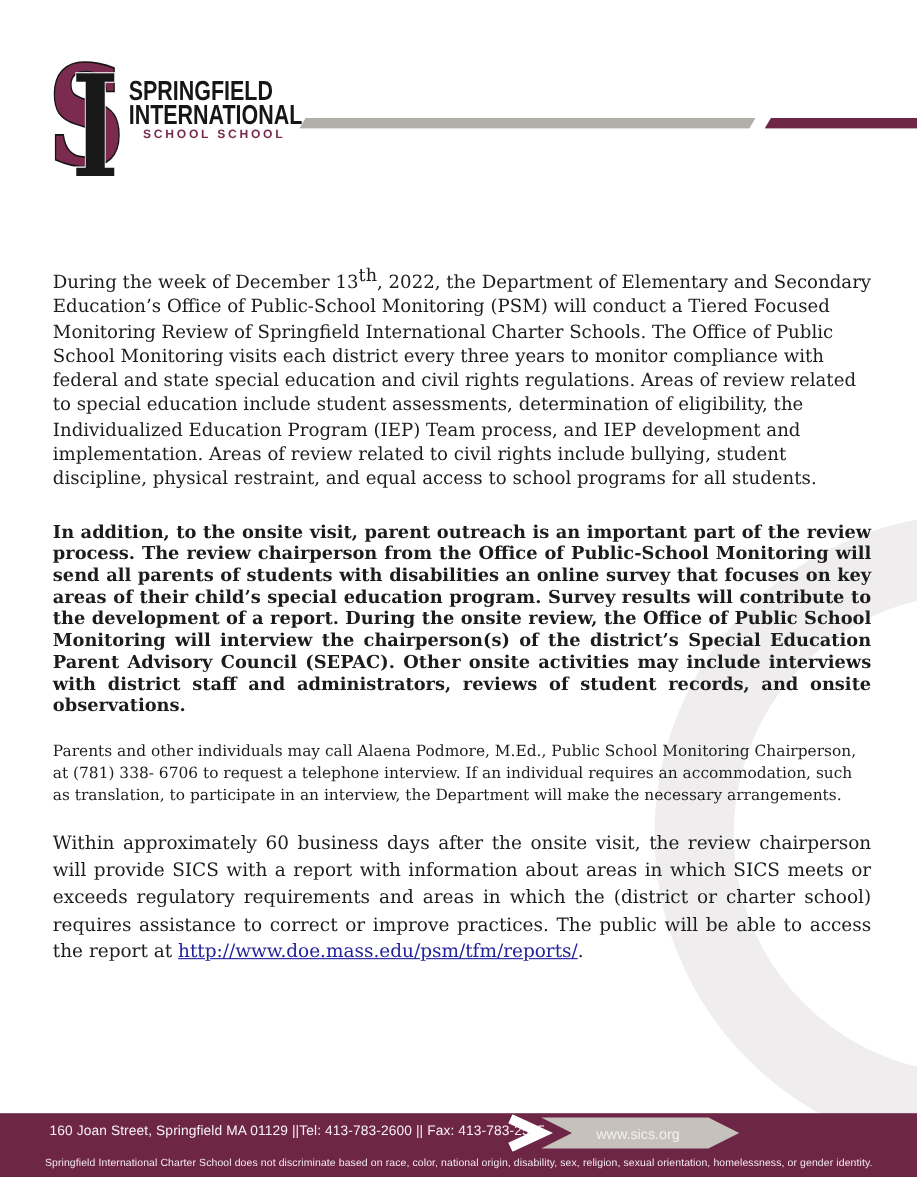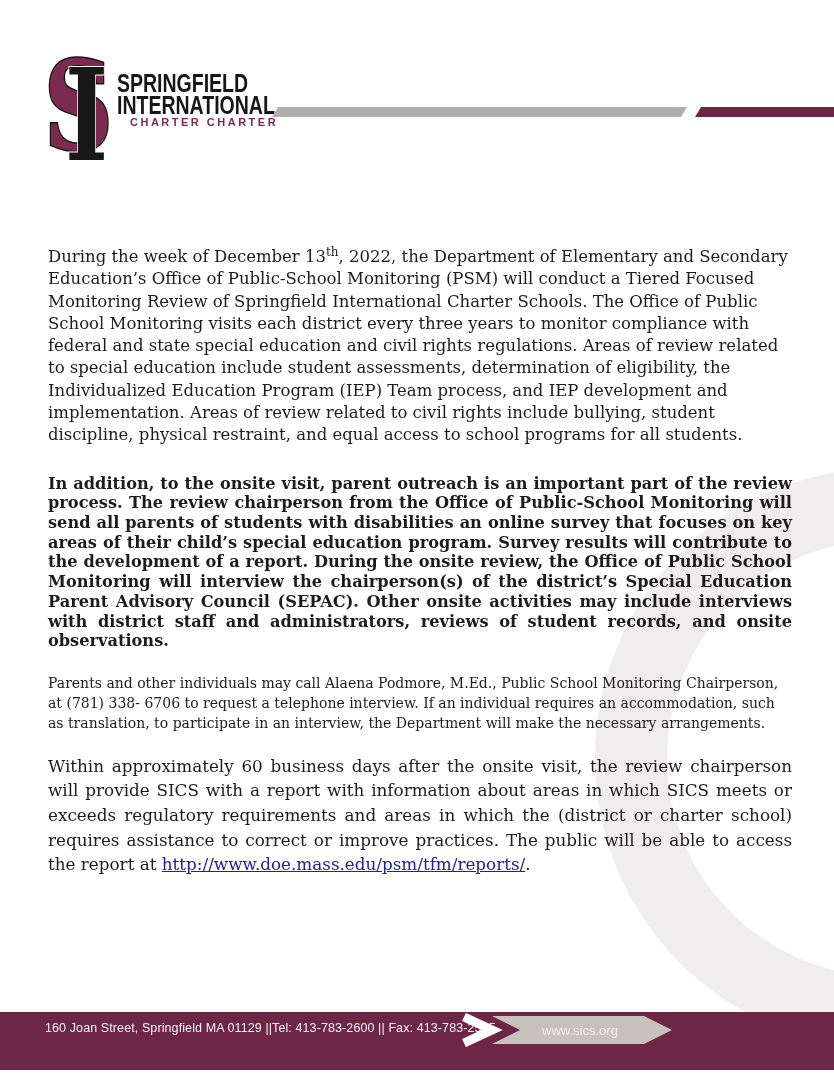--- a/index.html
+++ b/index.html
@@ -53,21 +53,21 @@
   .letter-body{
     position:absolute;left:48px;top:246px;width:744px;z-index:1;
     color:#1c1c1c;
     font-family:"DejaVu Serif",serif;
   }
   .letter-body p{margin:0;}
   .para1{font-size:16.5px;line-height:22.3px;margin-bottom:27px !important;}
   .para2{font-size:16.2px;line-height:19.7px;text-align:justify;margin-bottom:23px !important;font-weight:bold;}
   .para3{font-size:14px;line-height:19.9px;margin-bottom:20px !important;}
   .para4{font-size:16.8px;line-height:24.6px;text-align:justify;}
-  .para1 sup{font-size:12px;vertical-align:super;line-height:0;}
+  .para1 sup{font-size:16px;vertical-align:super;line-height:0;}
   .report-link{color:#21219b;text-decoration:underline;word-break:break-all;}
 
   
   .page-footer{
     position:absolute;left:0;top:1012px;width:834px;height:58px;
     background:#6e2646;z-index:3;
   }
   .footer-address{
     position:absolute;left:45px;top:9px;
     color:#f6f1f4;font-size:12.5px;letter-spacing:0.1px;white-space:nowrap;
@@ -93,21 +93,21 @@
     <svg class="monogram" viewBox="0 0 96 114" width="96" height="114">
       <g transform="scale(0.78,1)">
         <text x="2" y="95" font-family="DejaVu Serif, serif" font-weight="bold" font-size="124" fill="#7c2b50" stroke="#141414" stroke-width="3" paint-order="stroke">S</text>
       </g>
       <g transform="scale(0.72,1)">
         <text x="32" y="106" font-family="DejaVu Serif, serif" font-weight="bold" font-size="128" fill="#181818" stroke="#ffffff" stroke-width="2" paint-order="stroke">I</text>
       </g>
     </svg>
     <div class="logo-line1">SPRINGFIELD</div>
     <div class="logo-line2">INTERNATIONAL</div>
-    <div class="logo-line3">CHARTER CHARTER</div>
+    <div class="logo-line3">SCHOOL SCHOOL</div>
     <div class="rule-gray"></div>
     <div class="rule-maroon"></div>
   </header>
 
   <main class="letter-body">
     <p class="para1"><span>During the week of December 13</span><sup>th</sup><span>, 2022, the Department of Elementary and Secondary Education’s Office of Public-School Monitoring (PSM) will conduct a Tiered Focused Monitoring Review of Springfield International Charter Schools. The Office of Public School Monitoring visits each district every three years to monitor compliance with federal and state special education and civil rights regulations. Areas of review related to special education include student assessments, determination of eligibility, the Individualized Education Program (IEP) Team process, and IEP development and implementation. Areas of review related to civil rights include bullying, student discipline, physical restraint, and equal access to school programs for all students.</span></p>
 
     <p class="para2">In addition, to the onsite visit, parent outreach is an important part of the review process. The review chairperson from the Office of Public-School Monitoring will send all parents of students with disabilities an online survey that focuses on key areas of their child’s special education program. Survey results will contribute to the development of a report. During the onsite review, the Office of Public School Monitoring will interview the chairperson(s) of the district’s Special Education Parent Advisory Council (SEPAC). Other onsite activities may include interviews with district staff and administrators, reviews of student records, and onsite observations.</p>
 
     <p class="para3">Parents and other individuals may call Alaena Podmore, M.Ed., Public School Monitoring Chairperson, at (781) 338- 6706 to request a telephone interview. If an individual requires an accommodation, such as translation, to participate in an interview, the Department will make the necessary arrangements.</p>
@@ -117,15 +117,16 @@
 
   <footer class="page-footer">
     <div class="footer-address">160 Joan Street, Springfield MA 01129 ||Tel: 413-783-2600 || Fax: 413-783-2555</div>
 
     <svg class="footer-arrow" viewBox="0 0 224 34" width="224" height="34">
       <polyline points="8,4 36,17 8,30" fill="none" stroke="#ffffff" stroke-width="9"></polyline>
       <polygon points="36,3 188,3 216,17 188,31 36,31 64,17" fill="#c6c2bb"></polygon>
       <text x="124" y="22" text-anchor="middle">www.sics.org</text>
     </svg>
 
+    <div class="footer-disclaimer">Springfield International Charter School does not discriminate based on race, color, national origin, disability, sex, religion, sexual orientation, homelessness, or gender identity.</div>
   </footer>
 
 </div>
 
 </body></html>

